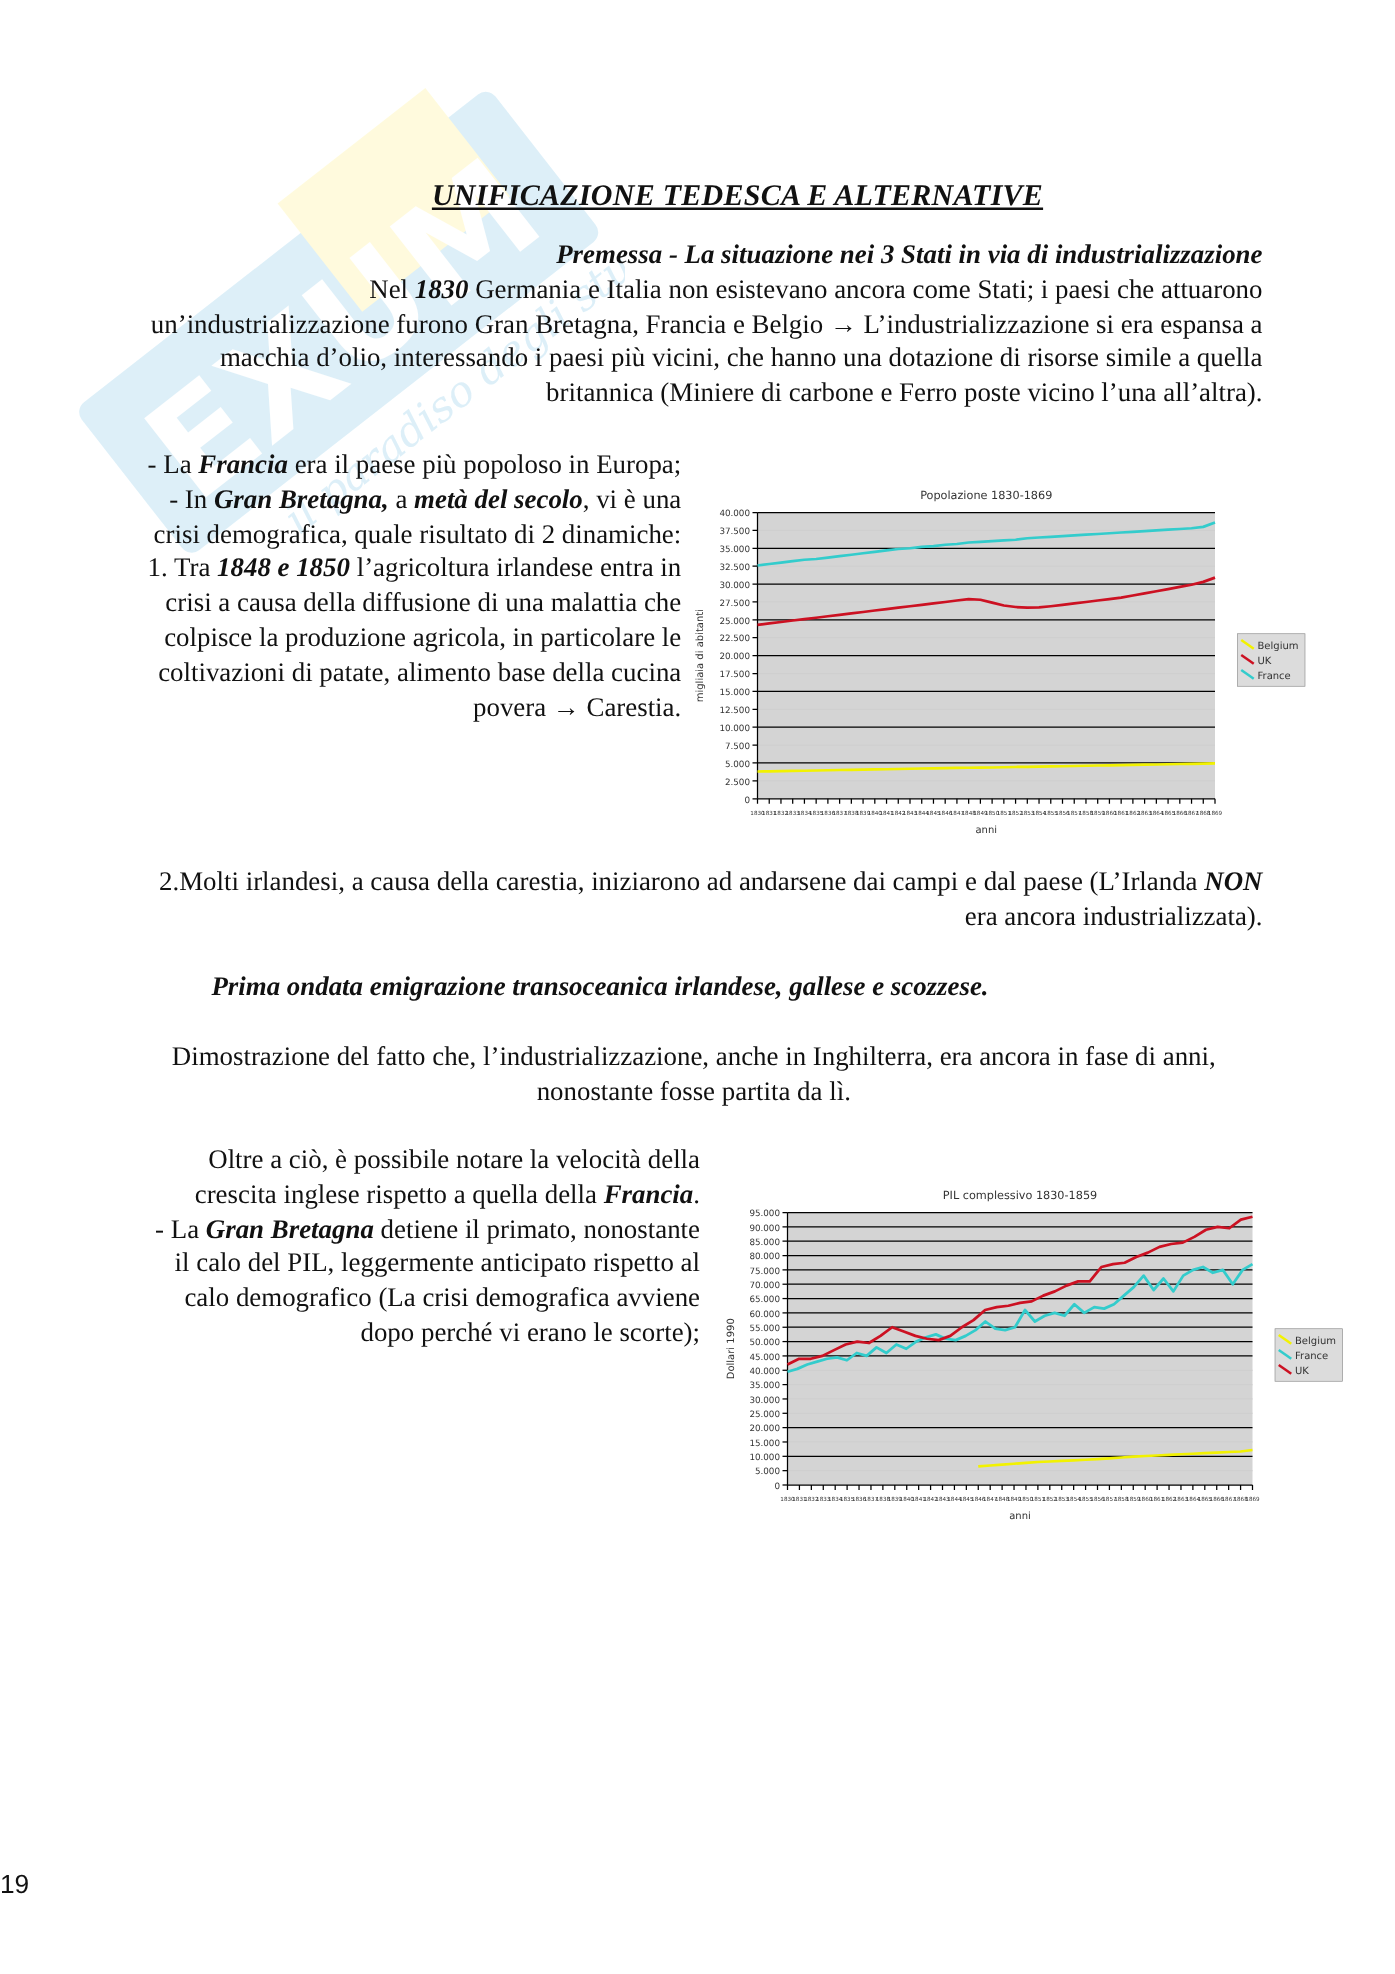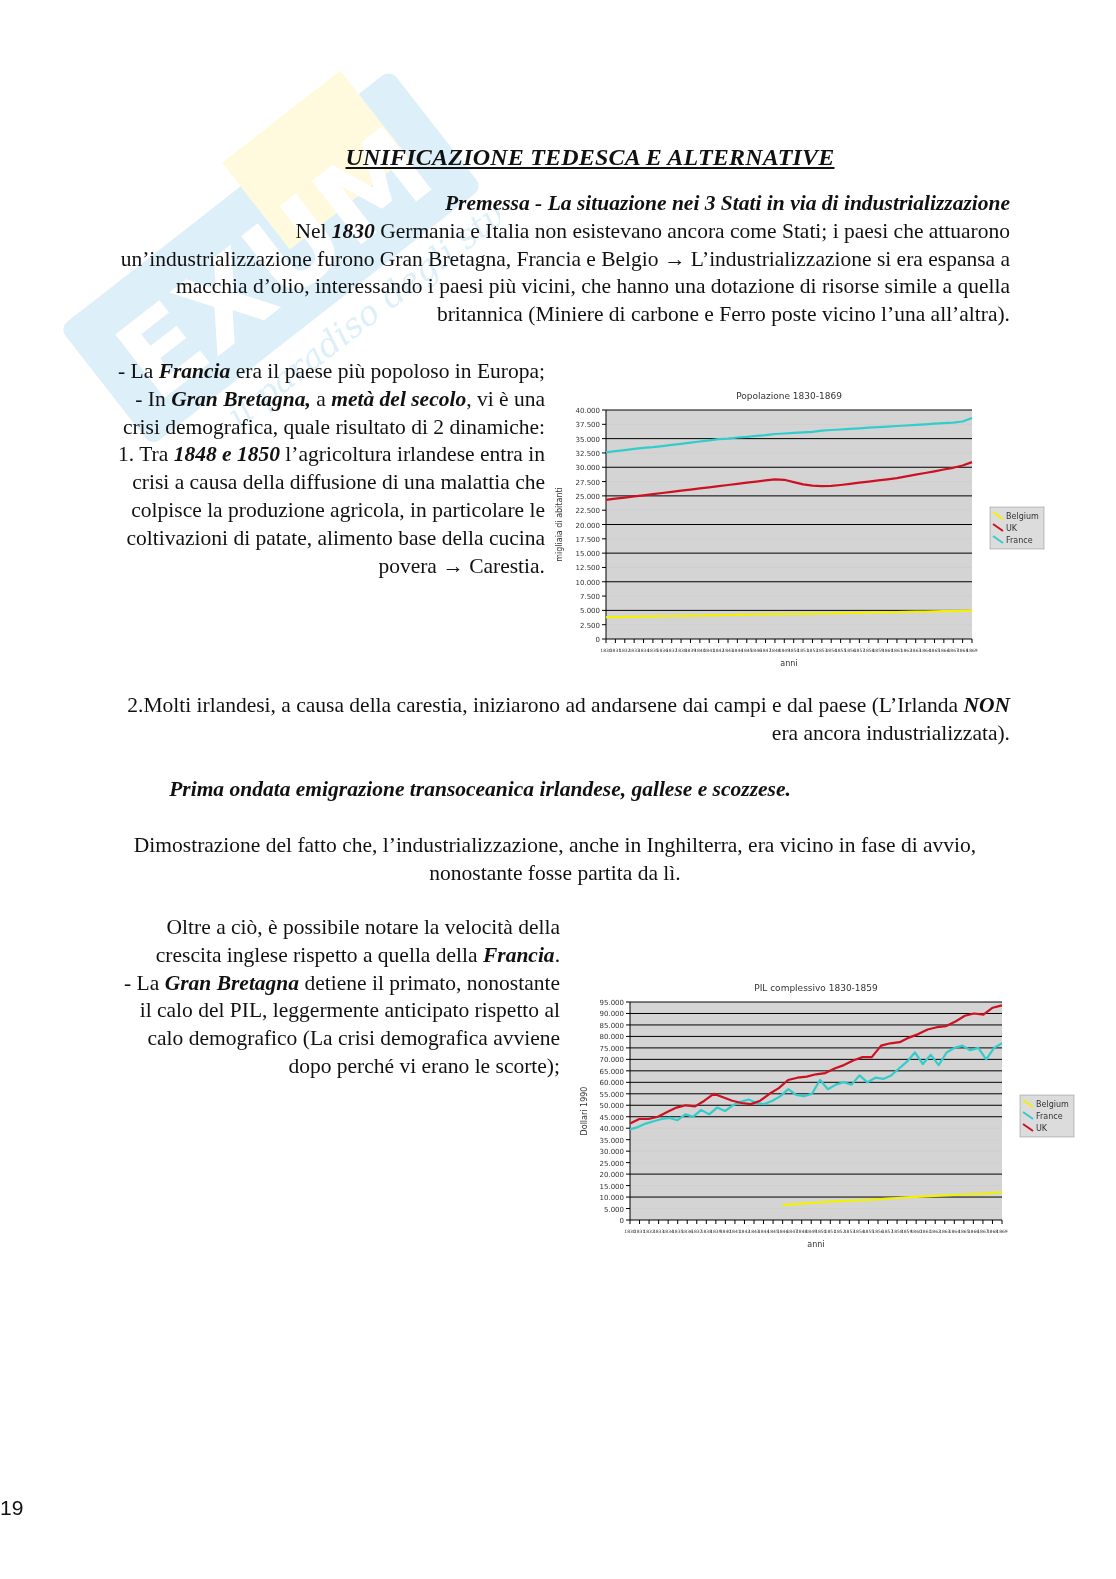--- a/index.html
+++ b/index.html
@@ -39,21 +39,21 @@
 <div class="text" style="top:358px; width:435px;">
   <div><span>- La </span><i class="bi">Francia</i><span> era il paese più popoloso in Europa;</span></div>
   <div><span>- In </span><i class="bi">Gran Bretagna,</i><span> a </span><i class="bi">metà del secolo</i><span>, vi è una crisi demografica, quale risultato di 2 dinamiche:</span></div>
   <div><span>1. Tra </span><i class="bi">1848 e 1850</i><span> l’agricoltura irlandese entra in crisi a causa della diffusione di una malattia che colpisce la produzione agricola, in particolare le coltivazioni di patate, alimento base della cucina povera </span><span>→</span><span> Carestia.</span></div>
 </div>
 
 <div class="text" style="top:692px; width:900px;"><span>2.Molti irlandesi, a causa della carestia, iniziarono ad andarsene dai campi e dal paese (L’Irlanda </span><i class="bi">NON</i><span> era ancora industrializzata).</span></div>
 
 <div class="text center bi" style="top:776px; left:0; width:960px;">Prima ondata emigrazione transoceanica irlandese, gallese e scozzese.</div>
 
-<div class="text center" style="top:832px; left:100px; width:910px;">Dimostrazione del fatto che, l’industrializzazione, anche in Inghilterra, era vicino in fase di avvio, nonostante fosse partita da lì.</div>
+<div class="text center" style="top:832px; left:100px; width:910px;">Dimostrazione del fatto che, l’industrializzazione, anche in Inghilterra, era ancora in fase di anni, nonostante fosse partita da lì.</div>
 
 <div class="text" style="top:914px; width:450px;">
   <div><span>Oltre a ciò, è possibile notare la velocità della crescita inglese rispetto a quella della </span><i class="bi">Francia</i><span>.</span></div>
   <div><span>- La </span><i class="bi">Gran Bretagna</i><span> detiene il primato, nonostante il calo del PIL, leggermente anticipato rispetto al calo demografico (La crisi demografica avviene dopo perché vi erano le scorte);</span></div>
 </div>
 
 <div class="chart" style="left:550px; top:385px;">
   <svg id="chart0" width="500" height="285">
       <text x="239" y="14" font-size="9" text-anchor="middle">Popolazione 1830-1869</text>
       <rect x="56" y="25" width="366" height="229" fill="#d4d4d4"></rect>
@@ -199,21 +199,21 @@
         <line x1="443" y1="127" x2="453" y2="134" stroke="#f2f200" stroke-width="2"></line>
         <text x="456" y="134" font-size="8">Belgium</text>
         <line x1="443" y1="139" x2="453" y2="146" stroke="#cc1122" stroke-width="2"></line>
         <text x="456" y="146" font-size="8">UK</text>
         <line x1="443" y1="151" x2="453" y2="158" stroke="#33cccc" stroke-width="2"></line>
         <text x="456" y="158" font-size="8">France</text>
       </g>
     </svg>
 </div>
 
-<div class="chart" style="left:575px; top:945px;margin-top:32px;">
+<div class="chart" style="left:575px; top:945px;">
   <svg id="chart1" width="500" height="275">
       <text x="241" y="14" font-size="9" text-anchor="middle">PIL complessivo 1830-1859</text>
       <rect x="55" y="25" width="372" height="218" fill="#d4d4d4"></rect>
       <line x1="51" x2="55" y1="243" y2="243" stroke="#000"></line>
       <text x="49" y="246" font-size="7" text-anchor="end">0</text>
       <line x1="55" x2="427" y1="231.5263157894737" y2="231.5263157894737" stroke="#cfcfcf" stroke-width="1"></line>
       <line x1="51" x2="55" y1="231.5263157894737" y2="231.5263157894737" stroke="#000"></line>
       <text x="49" y="234.5263157894737" font-size="7" text-anchor="end">5.000</text>
       <line x1="55" x2="427" y1="220.05263157894737" y2="220.05263157894737" stroke="#000" stroke-width="1"></line>
       <line x1="51" x2="55" y1="220.05263157894737" y2="220.05263157894737" stroke="#000"></line>

